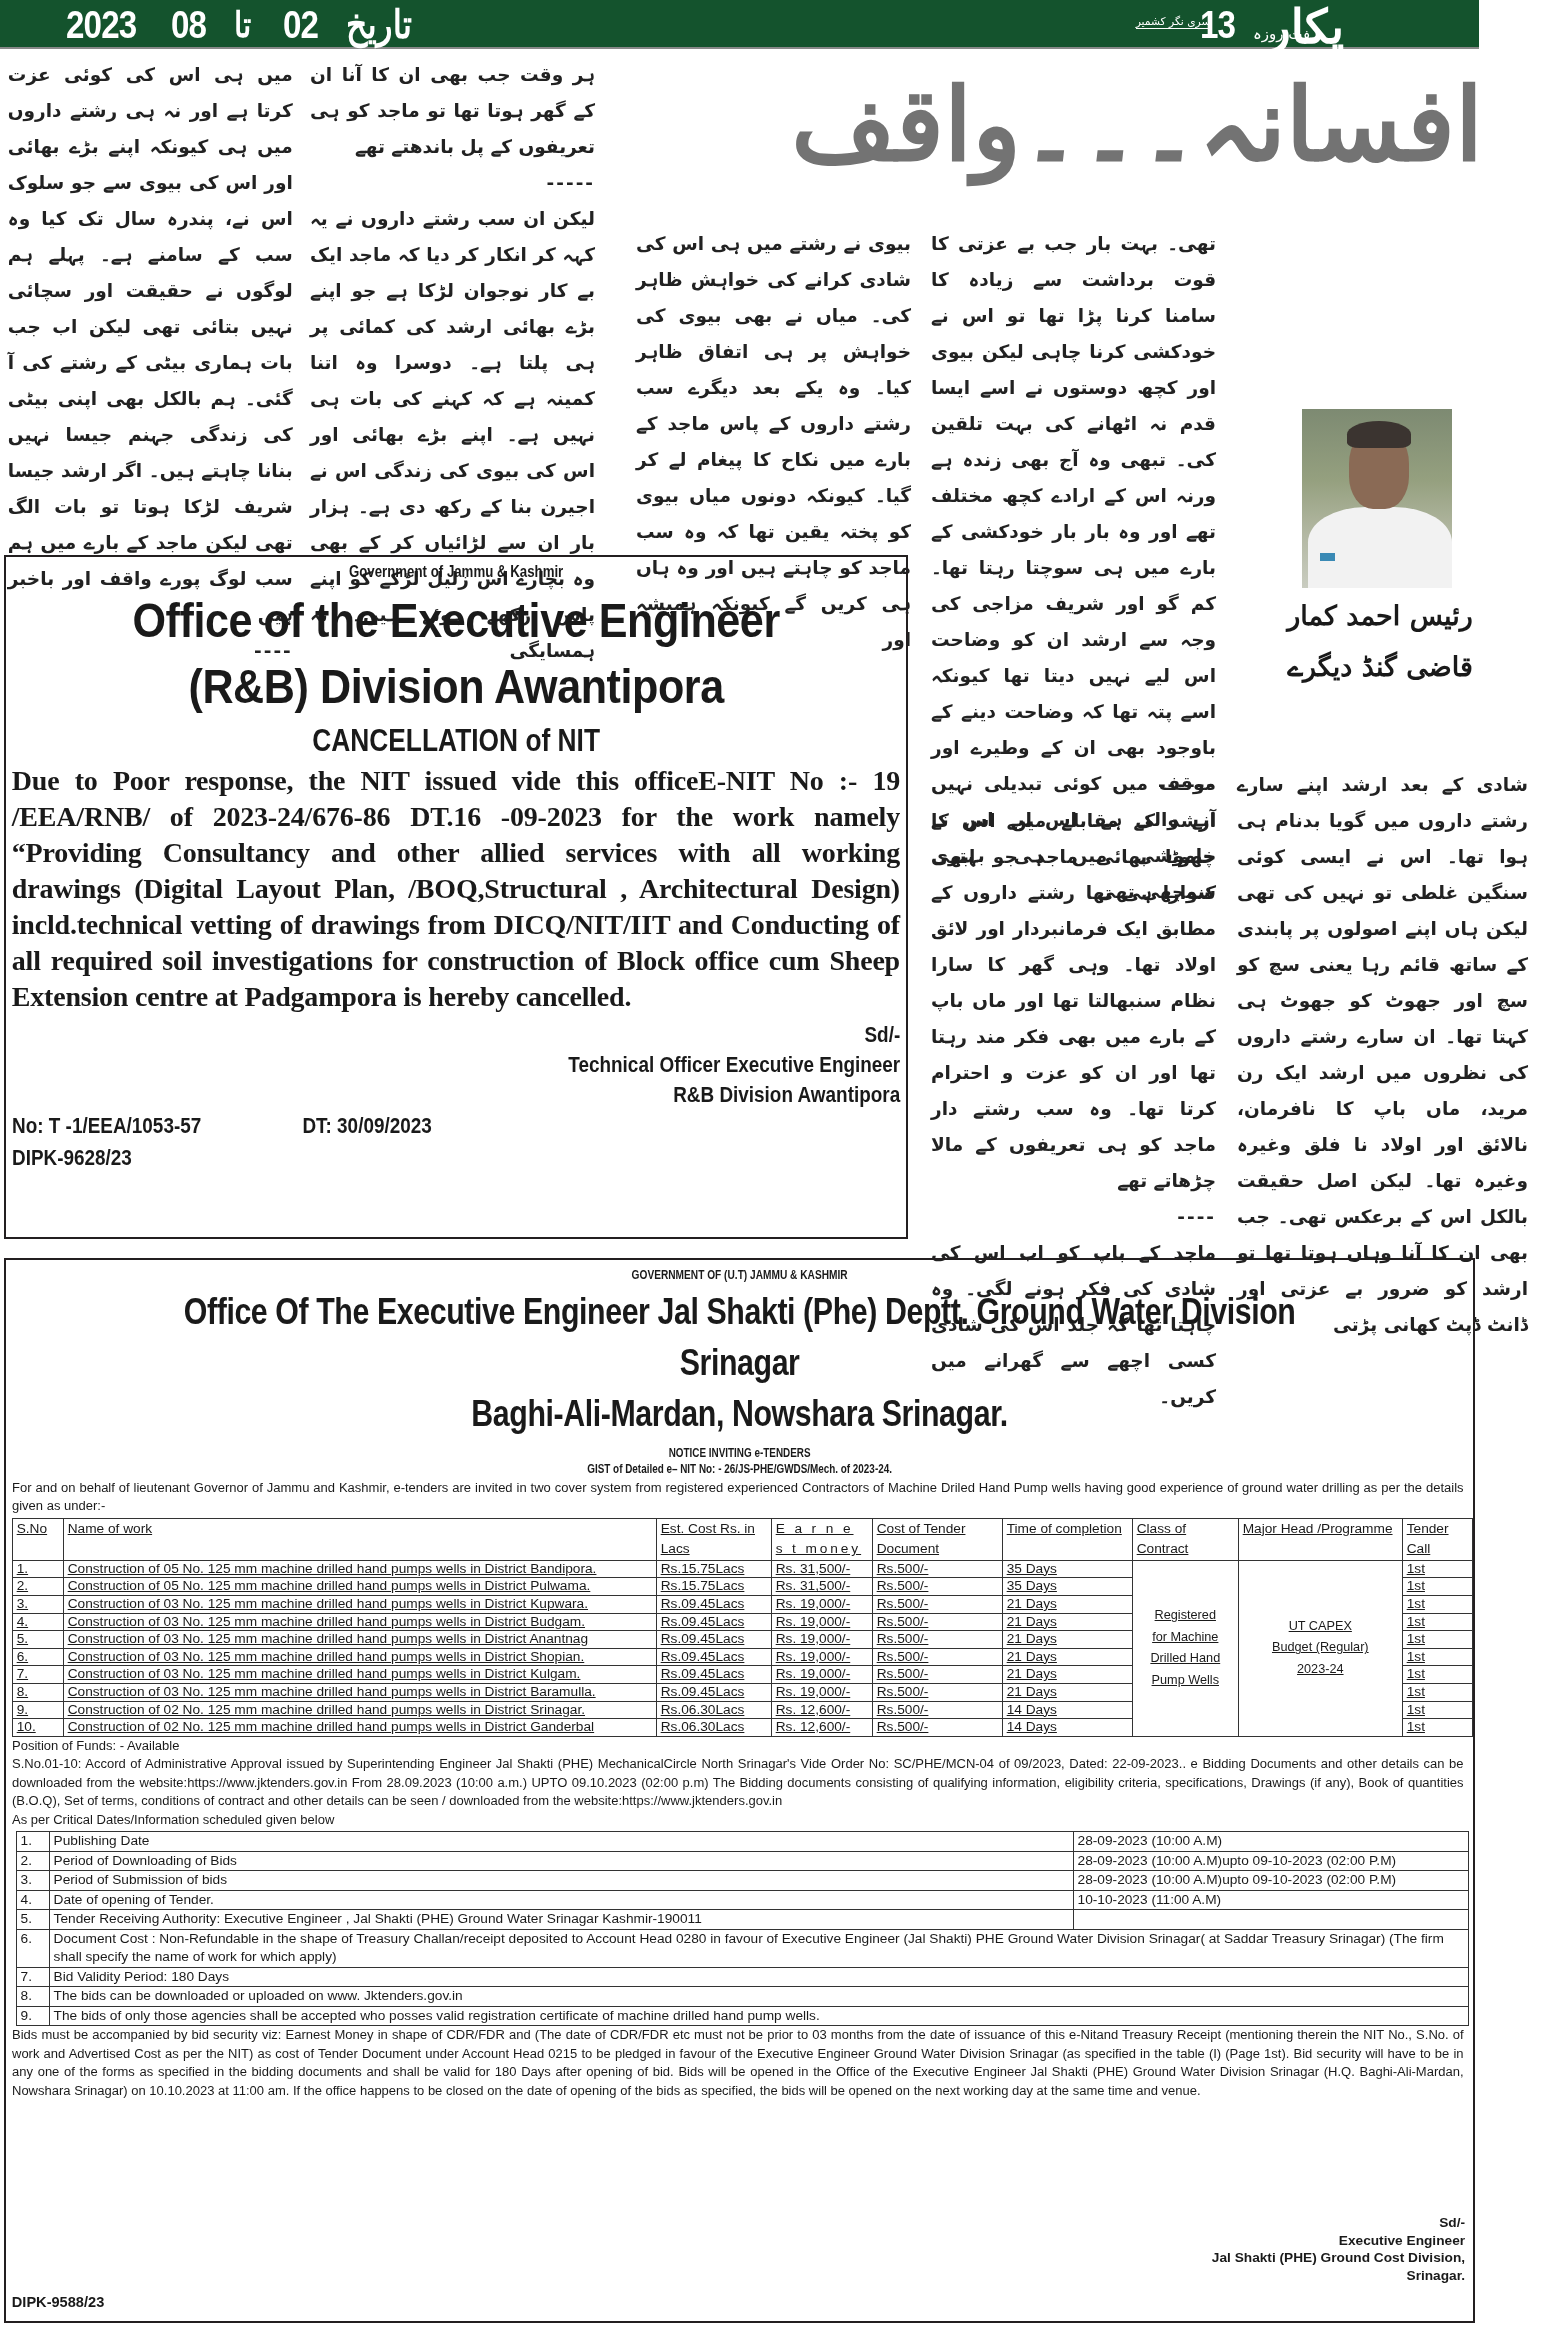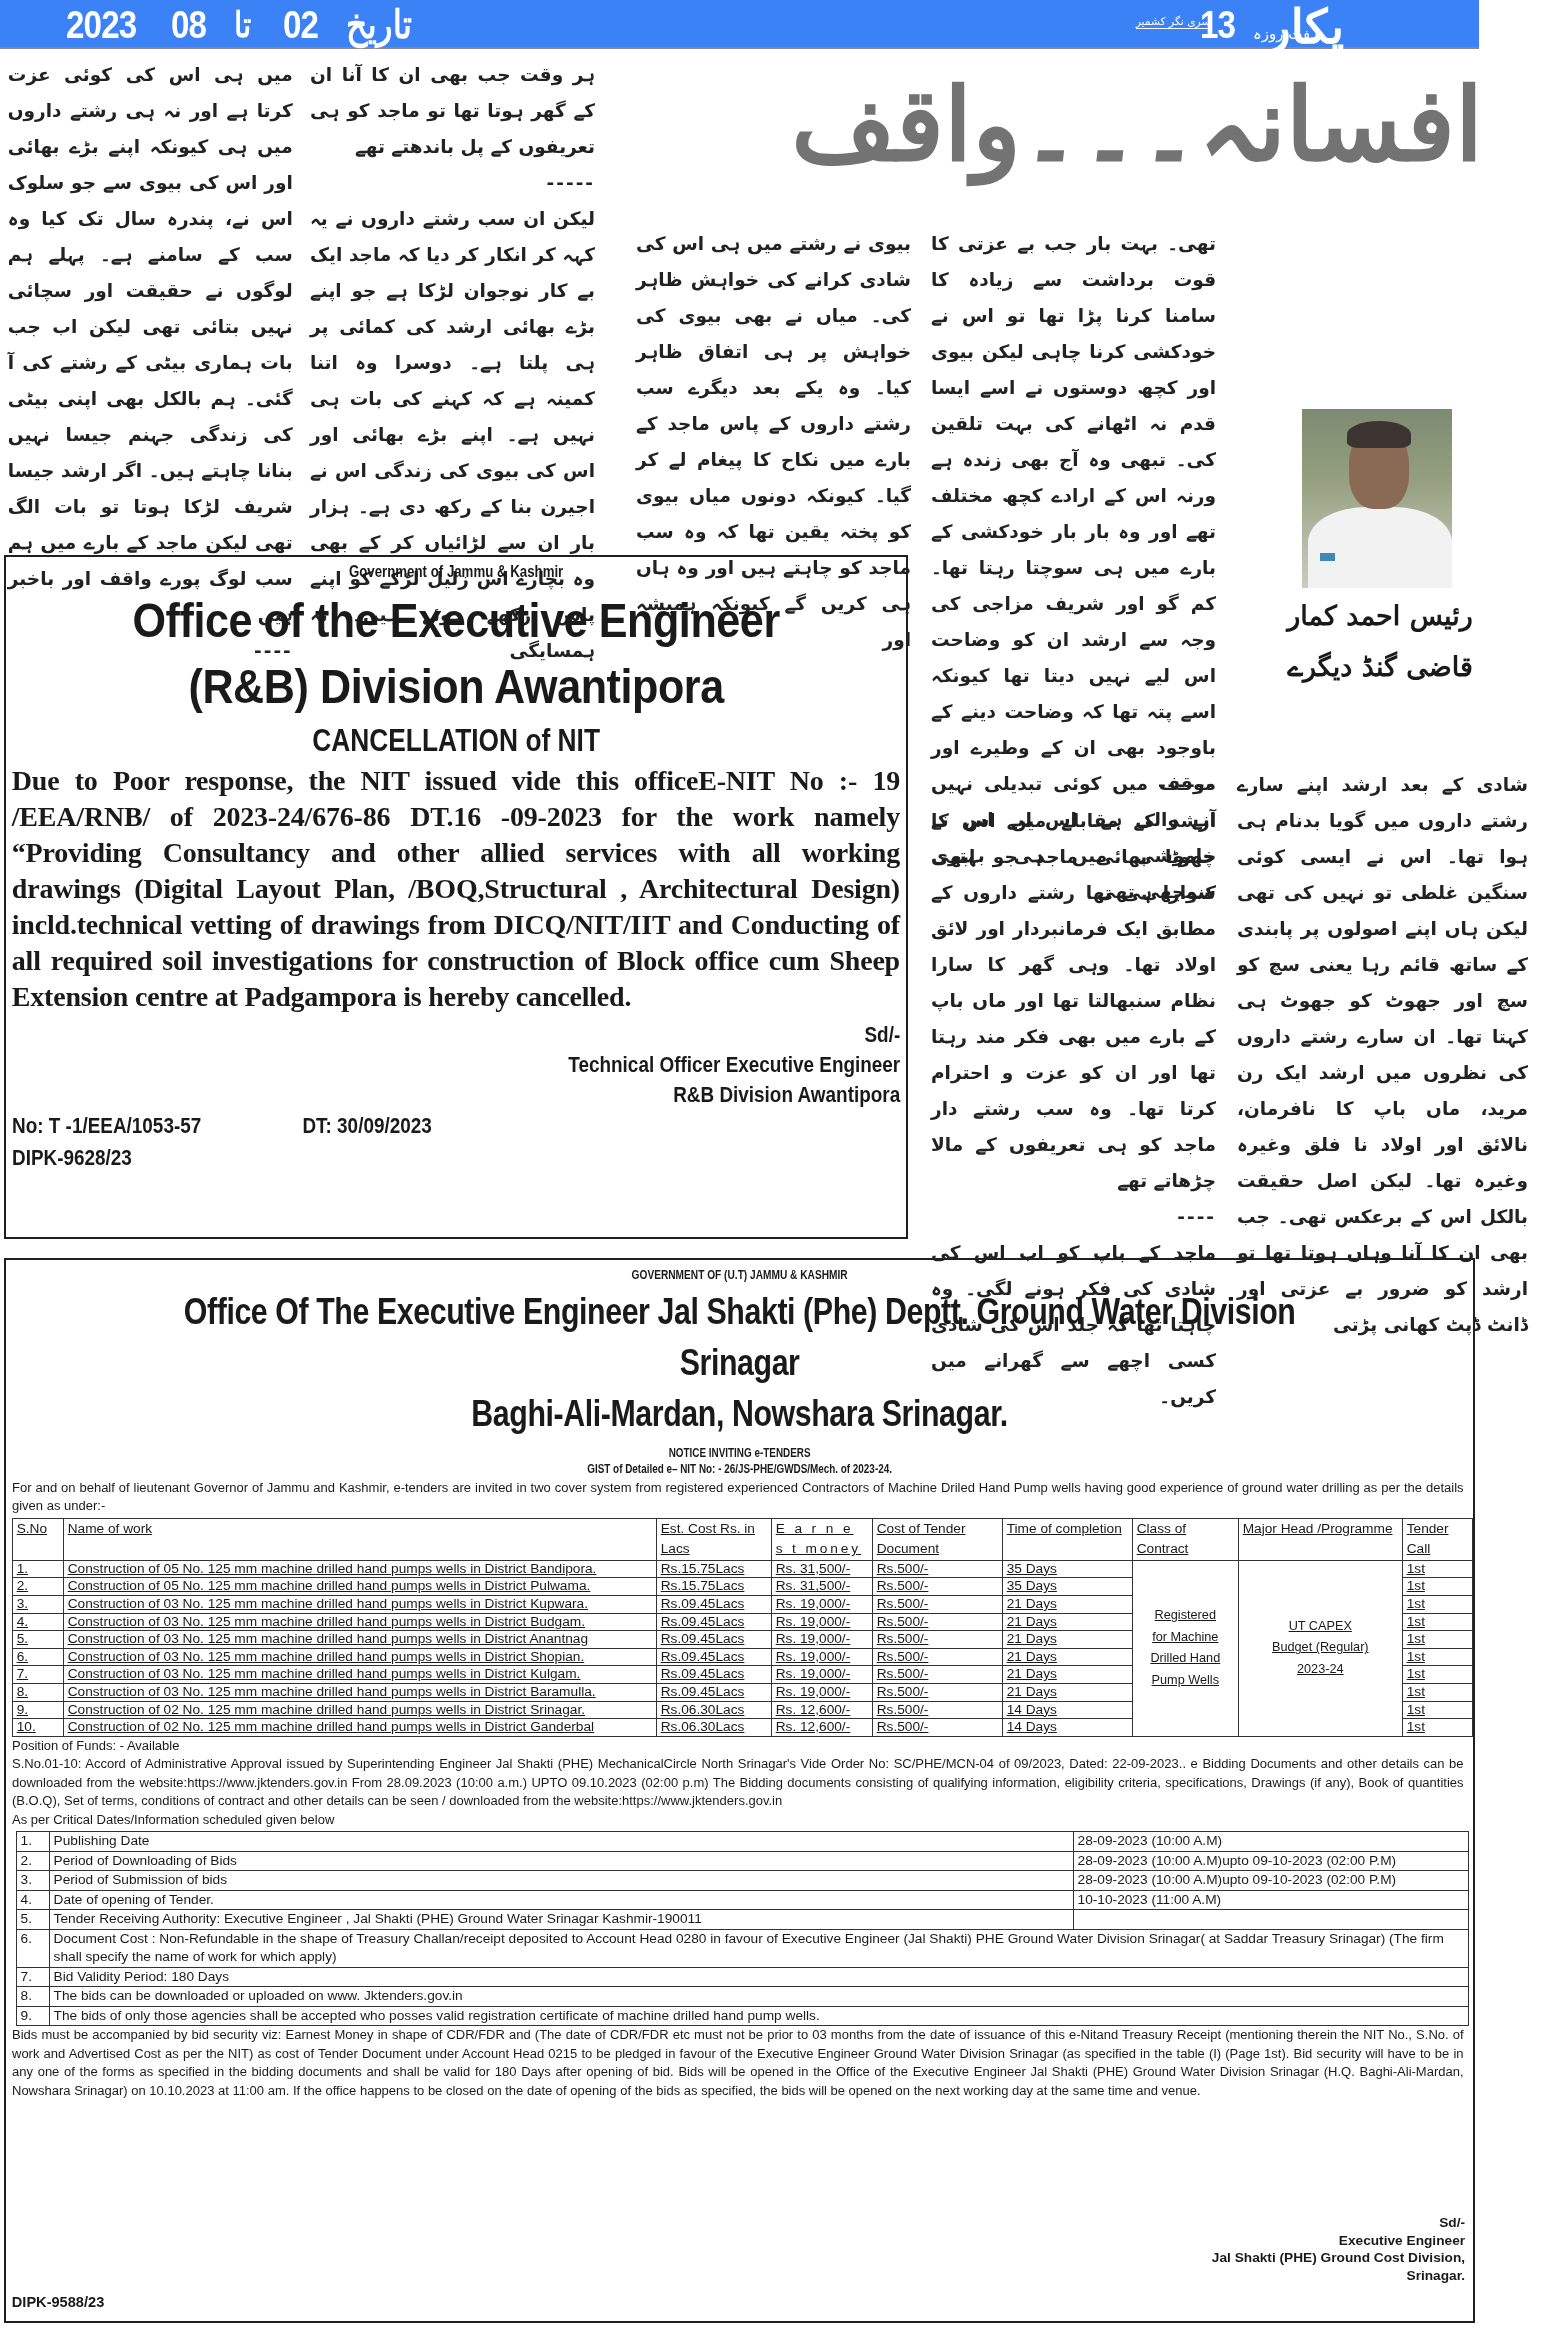--- a/index.html
+++ b/index.html
@@ -1,20 +1,20 @@
 <!DOCTYPE html>
 <html><head>
 <meta charset="utf-8">
 <style>
   * { box-sizing: border-box; margin: 0; padding: 0; }
   html, body { width: 1560px; height: 2341px; background: #ffffff; overflow: hidden; }
   body { position: relative; font-family: "Liberation Sans", sans-serif; color: #1a1a1a; }
 
   
-  .masthead { position: absolute; left: 0; top: 0; width: 1479px; height: 49px; background: #3b82f6; color: #fff; border-bottom: 2px solid #888; }
+  .masthead { position: absolute; left: 0; top: 0; width: 1479px; height: 49px; background: #14532d; color: #fff; border-bottom: 2px solid #888; }
   .mh-date { position: absolute; top: 0; height: 49px; font-family: "Liberation Sans", sans-serif; font-weight: bold; font-size: 39px; line-height: 49px; letter-spacing: -1px; transform: scaleX(0.85); transform-origin: left center; }
   .mh-year { left: 66px; }
   .mh-to { left: 171px; }
   .mh-sep1 { left: 234px; font-size: 35px; }
   .mh-from { left: 283px; }
   .mh-tareekh { left: 346px; font-size: 39px; }
   .mh-page { left: 519px; }
   .mh-logo { position: absolute; left: 1122px; top: 9px; width: 351px; height: 43px; }
   .mh-logo .city { position: absolute; left: 13.7px; top: 5.9px; font-size: 10.7px; border-bottom: 1px solid #fff; direction: rtl; font-family: "DejaVu Sans", sans-serif; }
   .mh-logo .weekly { position: absolute; left: 131px; top: 15.6px; font-size: 15px; direction: rtl; font-family: "DejaVu Sans", sans-serif; }

